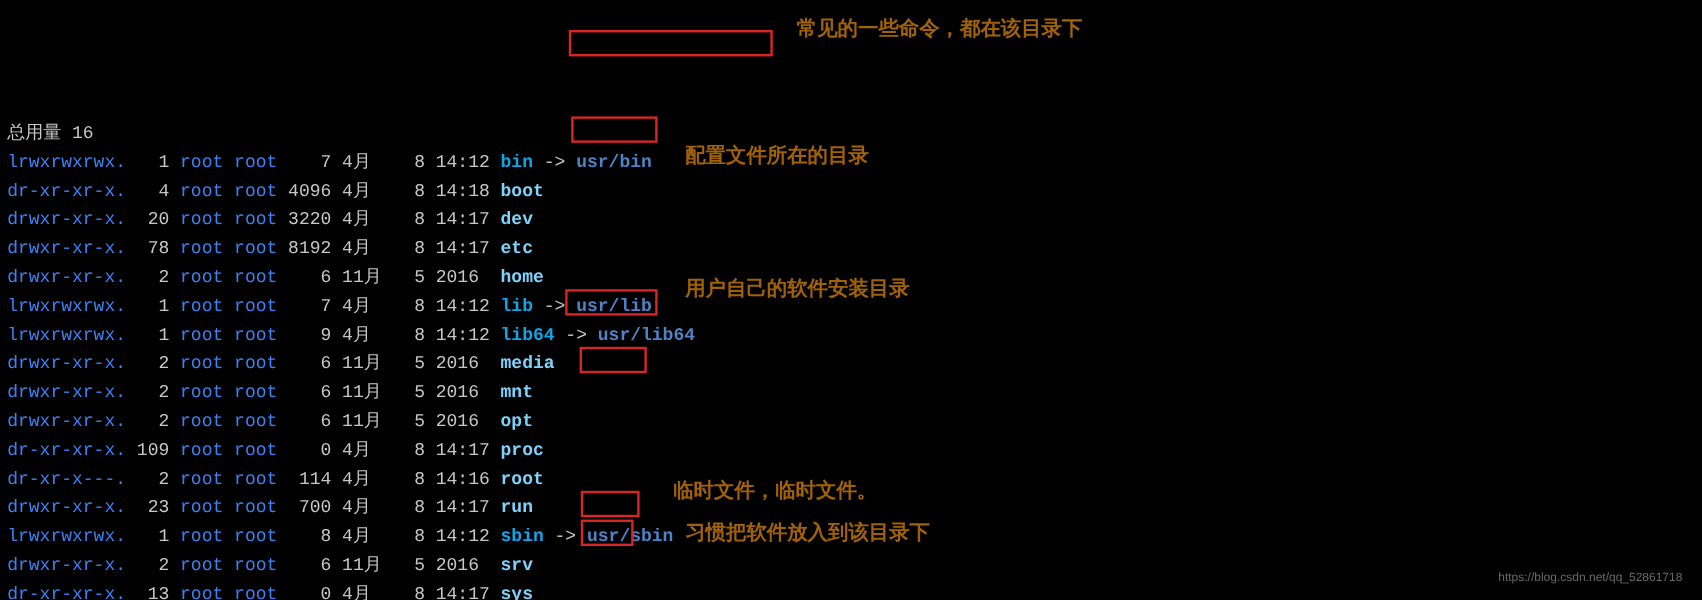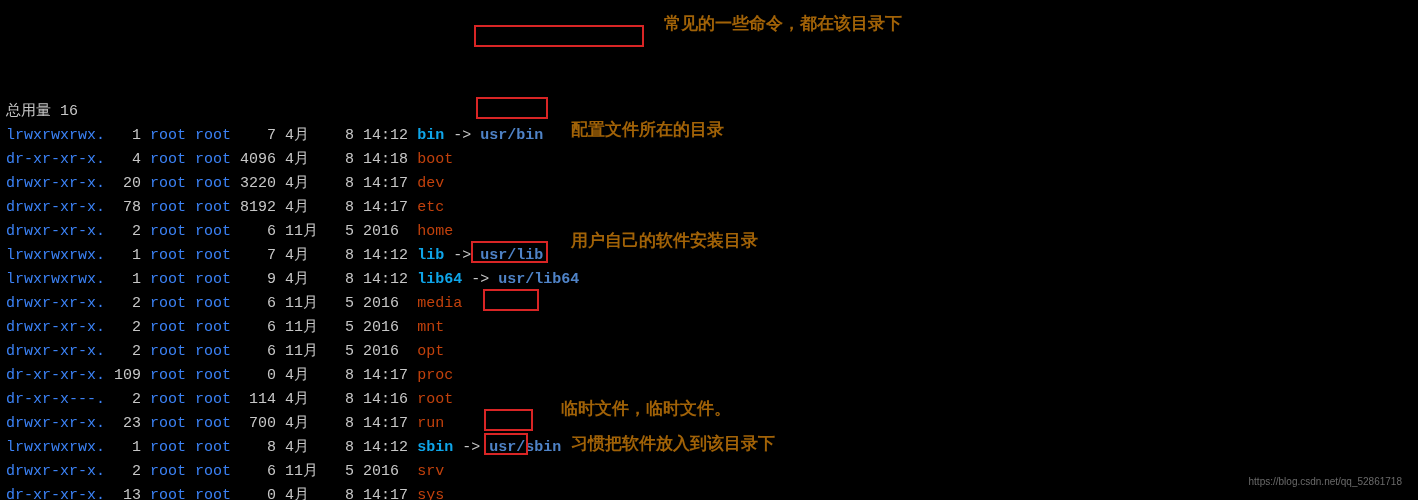--- a/index.html
+++ b/index.html
@@ -12,21 +12,21 @@
     width: 1418px;
     height: 500px;
     position: relative;
     white-space: pre;
     overflow: hidden;
     padding: 4px 6px;
   }
   .term { position: relative; z-index: 2; }
   .row { display: block; height: 24px; }
   .perm, .owner, .group { color: #3b82f6; }
-  .dirname { color: #c2410c; font-weight: normal; }
+  .dirname { color: #7dd3fc; font-weight: bold; }
   .link { color: #0ea5e9; font-weight: bold; }
   .target { color: #4f83c7; font-weight: bold; }
 
   .annotations { position: absolute; top: 0; left: 0; z-index: 5; pointer-events: none; }
   .box {
     position: absolute;
     border: 2px solid #d92525;
   }
   .note {
     position: absolute;

